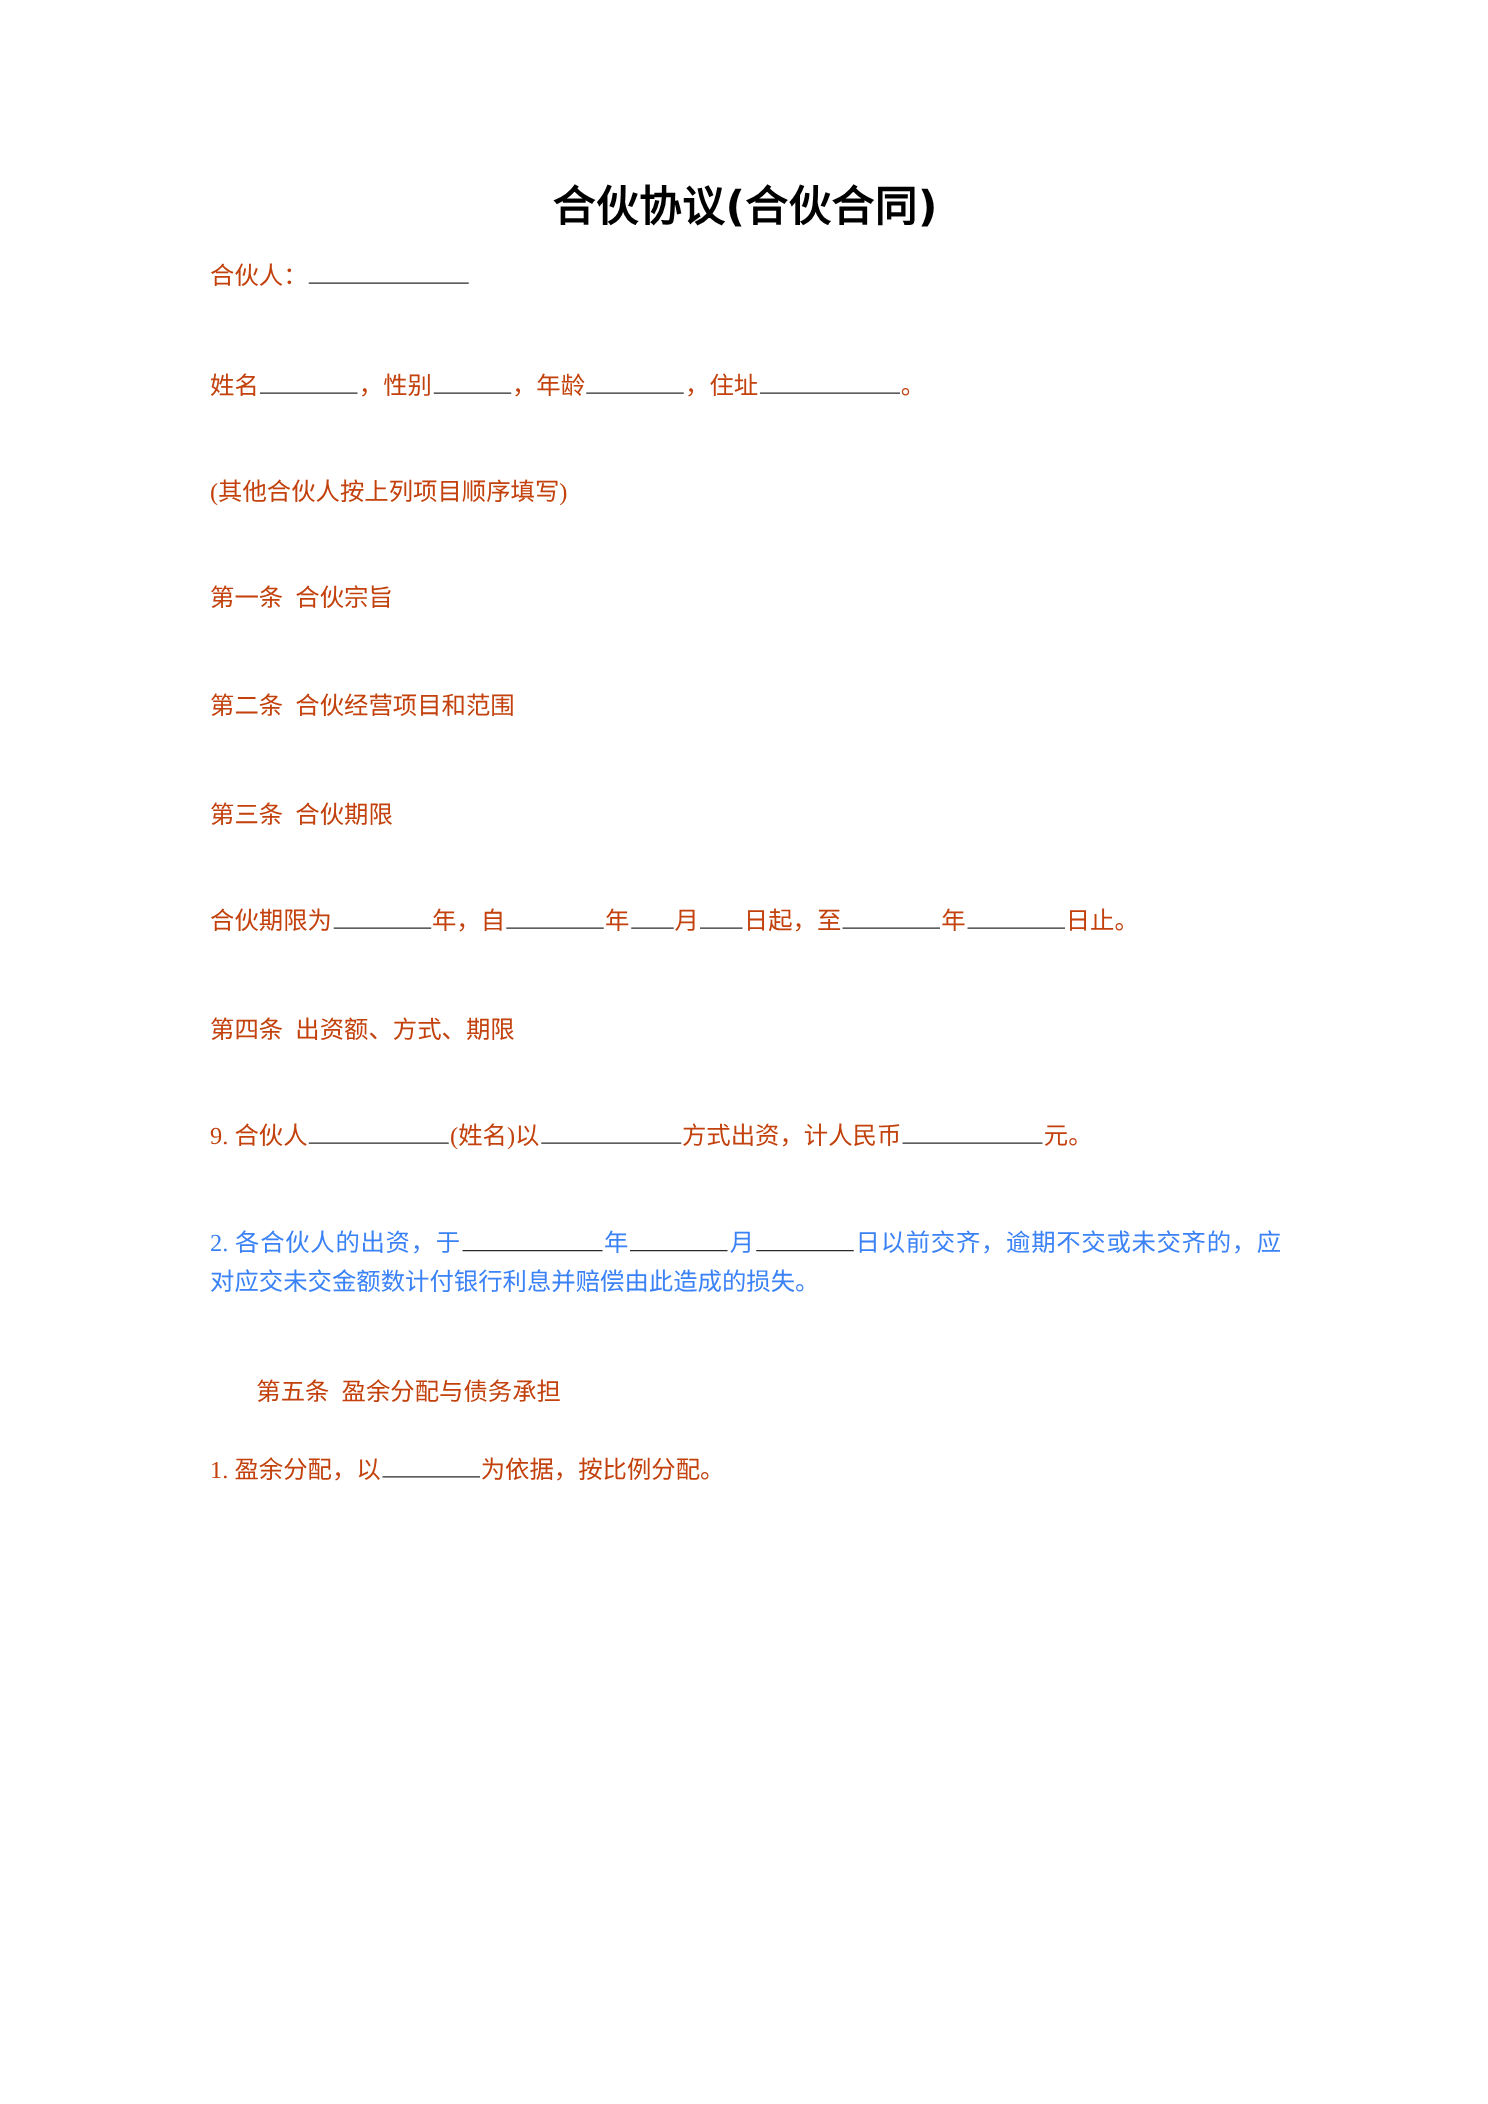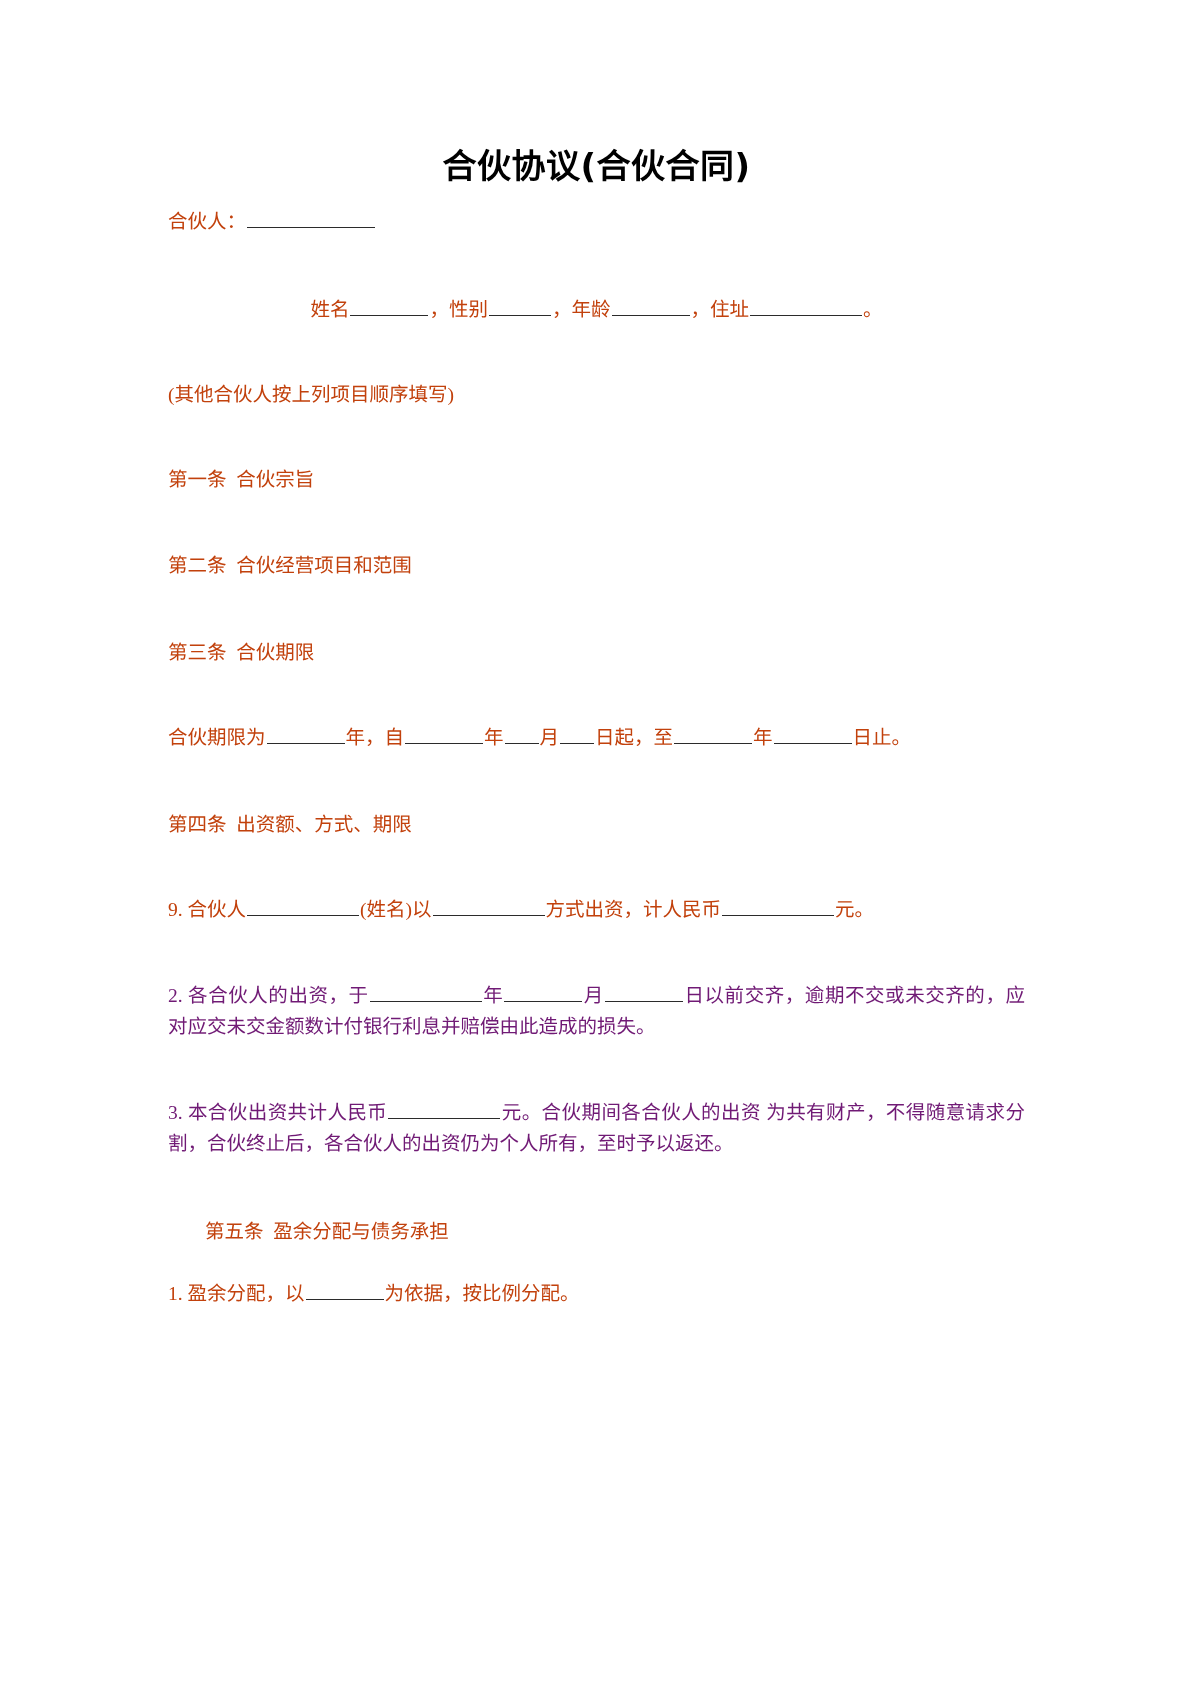--- a/index.html
+++ b/index.html
@@ -38,28 +38,28 @@
   .line {
     font-size: 19.5px;
     line-height: 30px;
     color: #c2410c;
     white-space: pre-wrap;
     word-break: break-all;
   }
   .para {
     font-size: 19.5px;
     line-height: 31px;
-    color: #701a75;
+    color: #3b82f6;
     text-align: justify;
     text-justify: inter-ideograph;
     word-break: break-all;
   }
   
   .s-partner       { margin-top: 22px; }
-  .s-name          { margin-top: 58px; text-align: center; }
+  .s-name          { margin-top: 58px; }
   .s-note1         { margin-top: 55px; }
   .s-art1          { margin-top: 55px; }
   .s-art2          { margin-top: 56px; }
   .s-art3          { margin-top: 57px; }
   .s-term          { margin-top: 55px; }
   .s-art4          { margin-top: 57px; }
   .s-item1         { margin-top: 55px; }
   .s-note2         { margin-top: 56px; }
   .s-item2         { margin-top: 55px; }
   .s-item3         { margin-top: 55px; }
@@ -100,19 +100,18 @@
 
   <div class="line s-term"><span>合伙期限为</span><span class="u u-m"></span><span>年，自</span><span class="u u-m"></span><span>年</span><span class="u u-xs"></span><span>月</span><span class="u u-xs"></span><span>日起，至</span><span class="u u-m"></span><span>年</span><span class="u u-m"></span><span>日止。</span></div>
 
   <div class="line s-art4"><span>第四条</span>&nbsp;&nbsp;<span>出资额、方式、期限</span></div>
 
   <div class="line s-item1"><span>9. 合伙人</span><span class="u u-xl"></span><span>(姓名)以</span><span class="u u-xl"></span><span>方式出资，计人民币</span><span class="u u-xl"></span><span>元。</span></div>
 
 
   <div class="para s-item2"><span>2. 各合伙人的出资，于</span><span class="u u-xl"></span><span>年</span><span class="u u-m"></span><span>月</span><span class="u u-m"></span><span>日以前交齐，逾期不交或未交齐的，应对应交未交金额数计付银行利息并赔偿由此造成的损失。</span></div>
 
-  <div class="para s-item3"><span>3. 本合伙出资共计人民币</span><span class="u u-xl"></span><span>元。合伙期间各合伙人的出资 为共有财产，不得随意请求分割，合伙终止后，各合伙人的出资仍为个人所有，至时予以返还。</span></div>
 
   <div class="line s-art5"><span>第五条</span>&nbsp;&nbsp;<span>盈余分配与债务承担</span></div>
 
   <div class="line s-item5-1"><span>1. 盈余分配，以</span><span class="u u-m"></span><span>为依据，按比例分配。</span></div>
 
 </div>
 
 </body></html>

